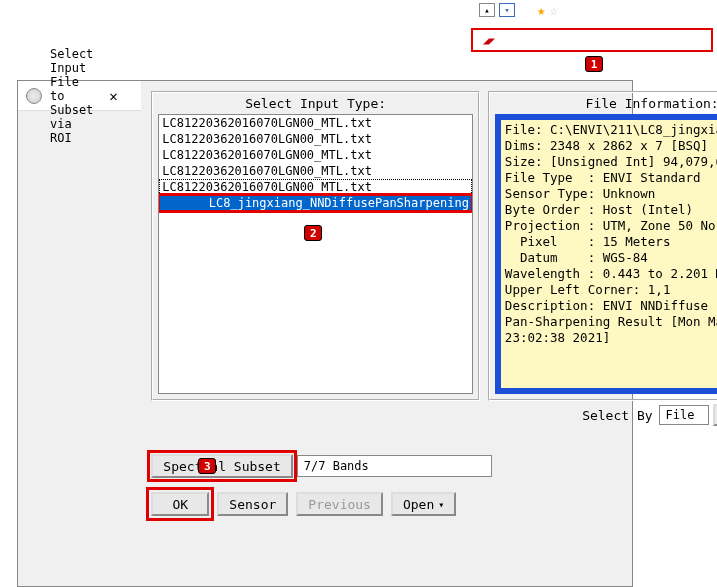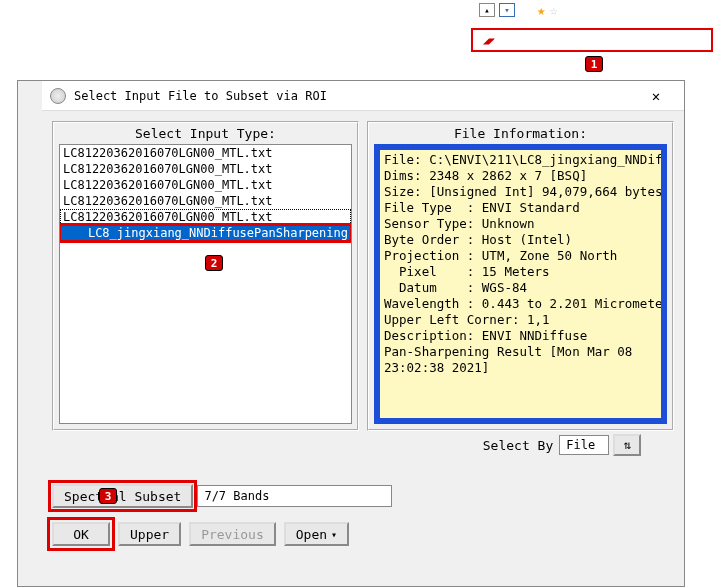--- a/index.html
+++ b/index.html
@@ -73,27 +73,26 @@
       font-weight: bold;
       display: flex;
       align-items: center;
       justify-content: center;
     }
     
     .dialog {
       position: absolute;
       top: 80px;
       left: 17px;
-      width: 668px;
+      width: 616px;
       height: 507px;
       border: 1px solid #888;
       background: #f0f0f0;
       display: flex;
-      flex-direction: column;
-      padding-left: 24px;
+      flex-direction: row;
     }
     .titlebar {
       height: 30px;
       background: #fff;
       border-bottom: 1px solid #ddd;
       display: flex;
       align-items: center;
       padding: 0 8px;
       font-size: 12px;
     }
@@ -322,18 +321,18 @@
     <div class="subset-row-bottom">
       <span class="btn spec-highlight" style="position:relative;">
         <span>Spectral Subset</span>
         <span class="callout-badge" style="top:2px; left:45px">3</span>
       </span>
       <span class="subset-display">7/7 Bands</span>
     </div>
 
     <div class="bottom-buttons">
       <span class="btn ok-highlight">OK</span>
-      <span class="btn">Upper</span>
+      <span class="btn">Sensor</span>
       <span class="btn disabled">Previous</span>
       <span class="btn dropdown">Open</span>
     </div>
   </div>
 </div>
 
 </body></html>

